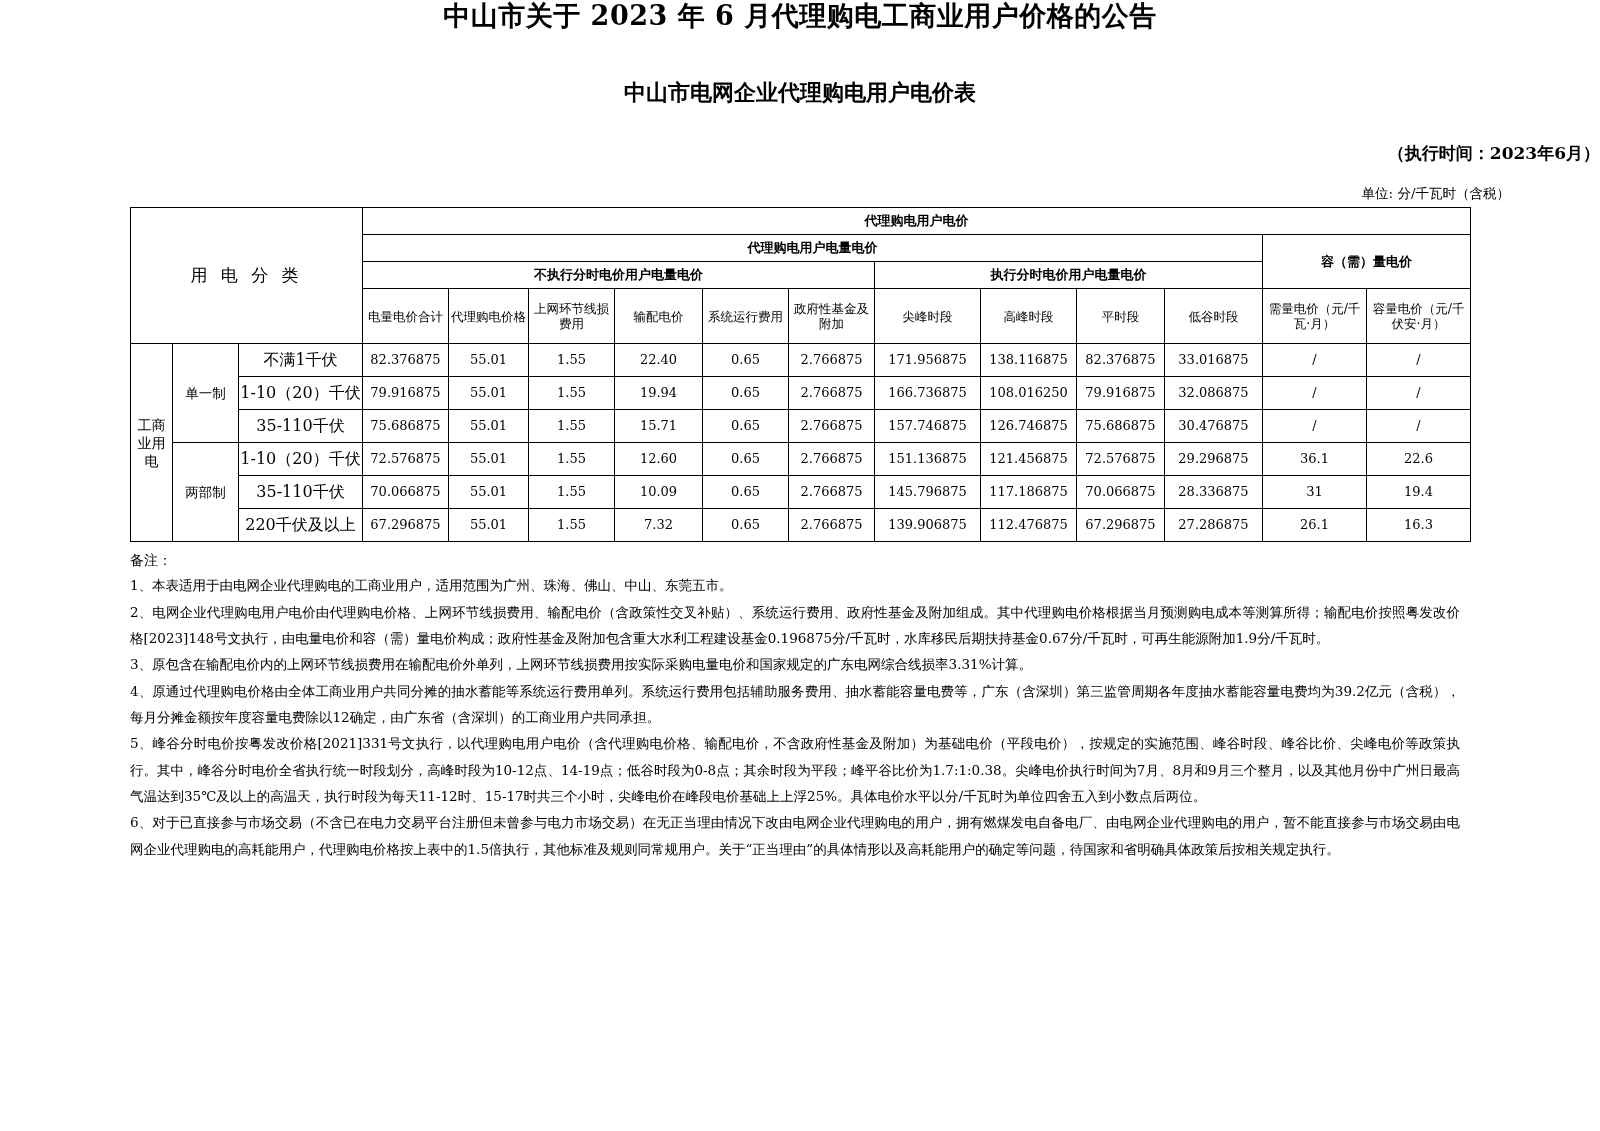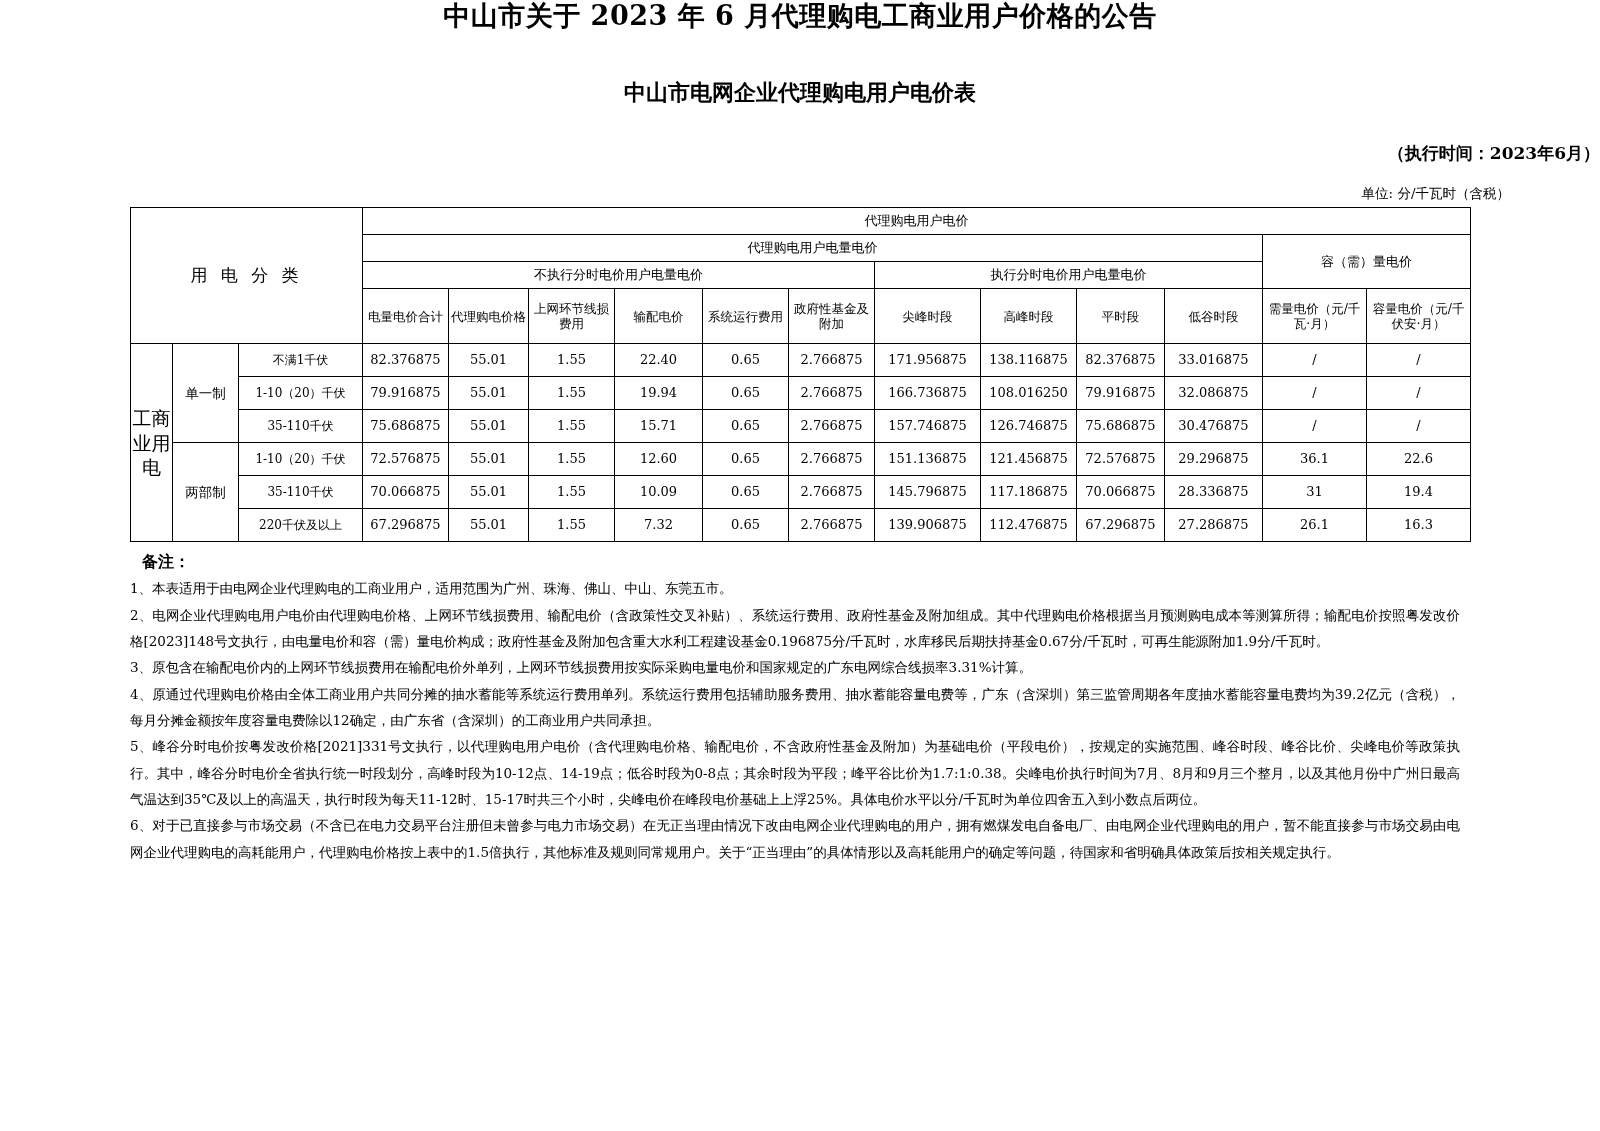--- a/index.html
+++ b/index.html
@@ -74,52 +74,53 @@
     line-height: 1.25;
     padding: 2px 1px;
     font-family: "DejaVu Serif", "Liberation Serif", serif;
     word-break: break-all;
   }
   table.price-table tr.hdr-top > td {
     height: 22px;
   }
   table.price-table td.big-head {
     font-size: 13px;
+    font-weight: bold;
   }
   table.price-table td.cat-title {
     font-size: 17px;
     letter-spacing: 4px;
   }
   table.price-table td.sub-head {
     font-size: 12.5px;
     height: 50px;
   }
   table.price-table td.data-cell {
     font-size: 13px;
     height: 28px;
     font-family: "DejaVu Serif", "Liberation Serif", serif;
   }
   table.price-table td.rowlabel {
-    font-size: 12px;
+    font-size: 16px;
   }
   table.price-table td.vert-group {
     font-size: 13.5px;
   }
   table.price-table td.vert-main {
-    font-size: 19px;
+    font-size: 14px;
     line-height: 1.3;
   }
   .notes {
     margin: 0;
     padding: 10px 140px 0 130px;
   }
   .notes-heading {
-    font-size: 16px;
-    font-weight: bold;
-    margin: 0 0 2px 12px;
+    font-size: 14px;
+    font-weight: normal;
+    margin: 0 0 2px 0;
     font-family: "DejaVu Serif", "Liberation Serif", serif;
   }
   .note-item {
     font-size: 13.5px;
     line-height: 1.95;
     margin: 0;
     text-align: justify;
     text-justify: inter-ideograph;
     font-family: "DejaVu Serif", "Liberation Serif", serif;
   }

